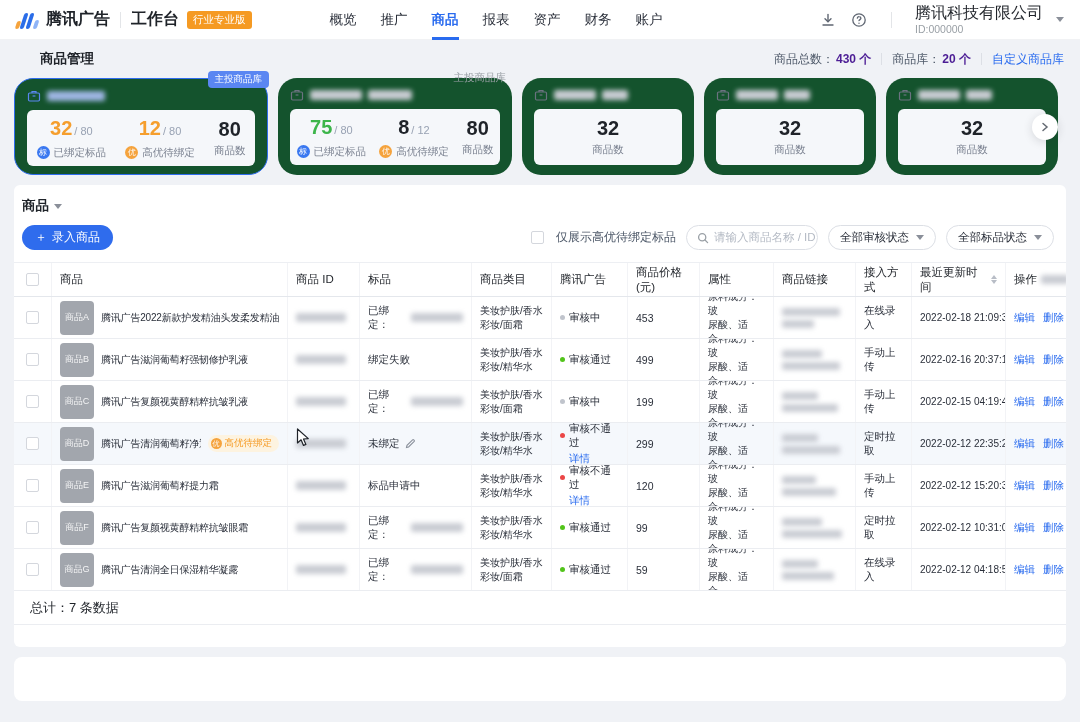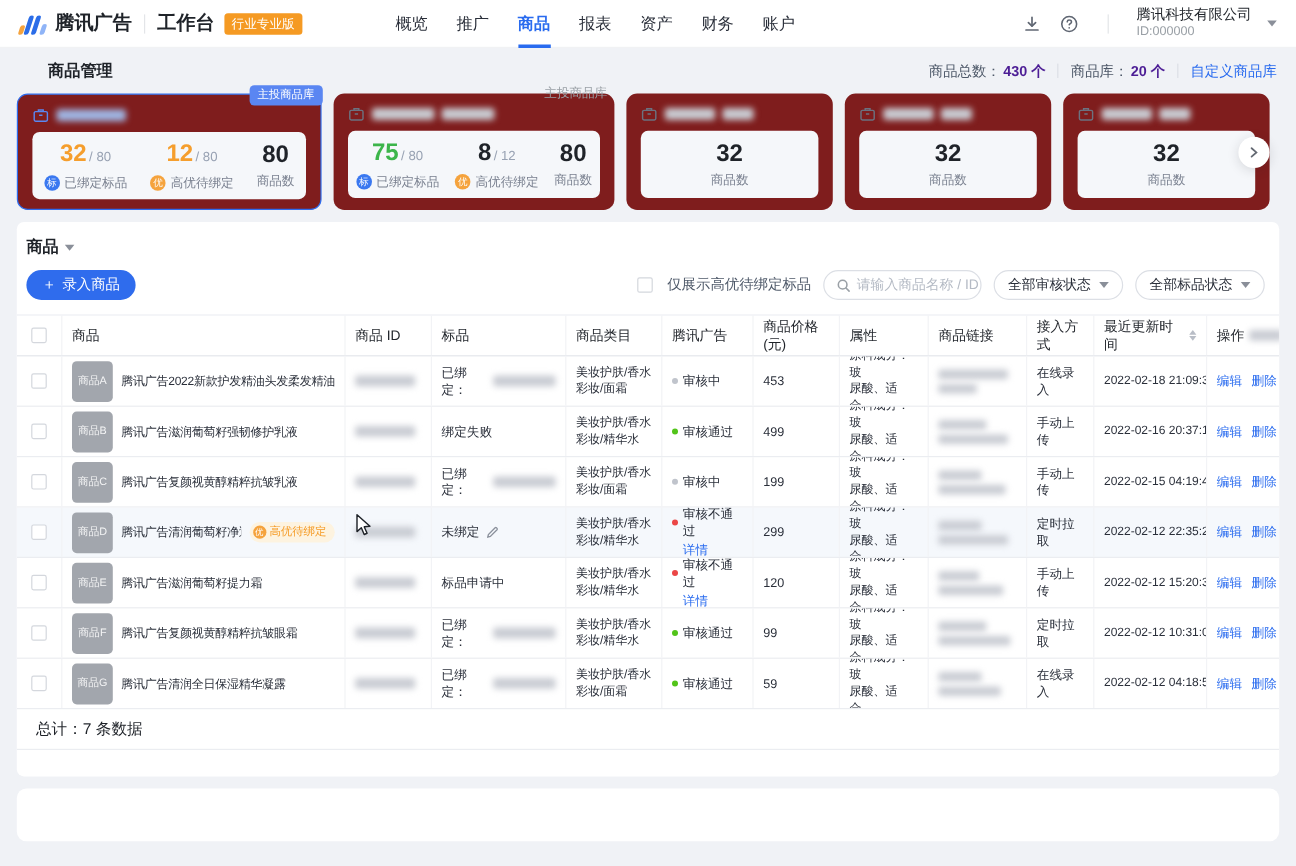--- a/index.html
+++ b/index.html
@@ -19,33 +19,33 @@
   .brand { font-size:16px; font-weight:bold; color:#1f2329; }
   .vdiv { width:1px; height:16px; background:#e3e5e8; margin:0 10px; }
   .workspace { font-size:16px; font-weight:bold; color:#1f2329; }
   .edition-badge { margin-left:8px; background:#f59a23; color:#fff; font-size:10.5px; padding:2px 6px; border-radius:3px; }
   .nav { display:flex; gap:24px; margin-left:78px; height:40px; }
   .nav-item { display:flex; align-items:center; font-size:13.5px; color:#2a2f3a; cursor:pointer; height:40px; }
   .nav-item.active { color:#296bef; font-weight:bold; box-shadow:inset 0 -3px 0 #296bef; }
   .topbar-right { margin-left:auto; display:flex; align-items:center; gap:13px; }
   .icon-btn { width:18px; height:18px; display:flex; align-items:center; justify-content:center; color:#5f6672; }
   .account { display:flex; flex-direction:column; line-height:1.25; }
-  .account-name { font-size:12px; color:#1f2329; }
+  .account-name { font-size:16px; color:#1f2329; }
   .account-id { font-size:10.5px; color:#9aa0a6; }
   .caret { width:0; height:0; border-left:4px solid transparent; border-right:4px solid transparent; border-top:5px solid #8a8f99; }
   
   .page-head { display:flex; align-items:center; padding:10px 16px 8px;margin-left:24px; }
   .page-title { font-size:13.5px; font-weight:bold; color:#1f2329; }
   .head-right { margin-left:auto; display:flex; align-items:center; gap:10px; font-size:12px; color:#4e5969; }
   .head-right b { color:#4c1d95; }
   .head-div { width:1px; height:12px; background:#dcdfe5; }
   .link { color:#296bef; cursor:pointer; text-decoration:none; }
   
   .cards { position:relative; display:flex; gap:10px; margin:2px 14px 10px; height:97px; }
-  .card { background:#7f1d1d; border-radius:9px; padding:9px 12px; position:relative; flex-shrink:0; }
+  .card { background:#14532d; border-radius:19px; padding:9px 12px; position:relative; flex-shrink:0; }
   .card.selected { border:1.5px solid #2f6ced; }
   .card-head { display:flex; align-items:center; gap:6px; height:15px; margin-bottom:7px; }
   .case-ico { color:#6b7280; display:flex; }
   .blur { background:#c9ccd3; border-radius:2px; filter:blur(2.5px); }
   .nb { height:10px; }
   .nb.blue { background:#9fb6e4; }
   .stat-box { background:#f5f7fa; border-radius:6px; height:56px; display:flex; align-items:center; justify-content:space-around; }
   .stat { text-align:center; }
   .stat-val { font-size:20px; font-weight:bold; color:#1f2329; line-height:22px; white-space:nowrap; }
   .stat-val.orange { color:#f59e2d; }

